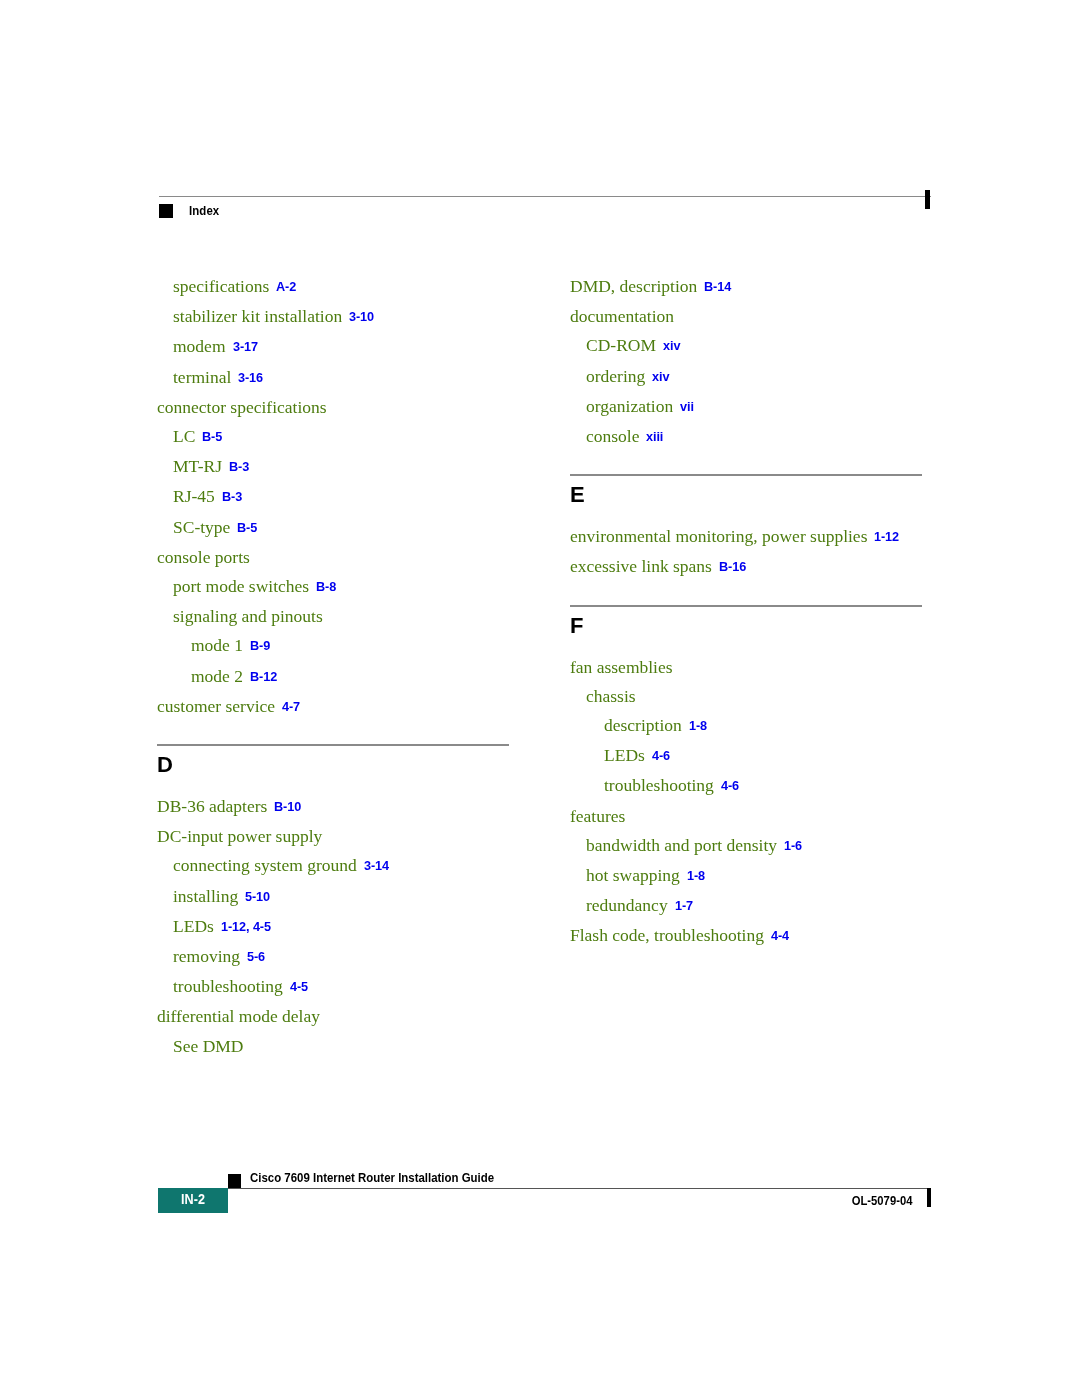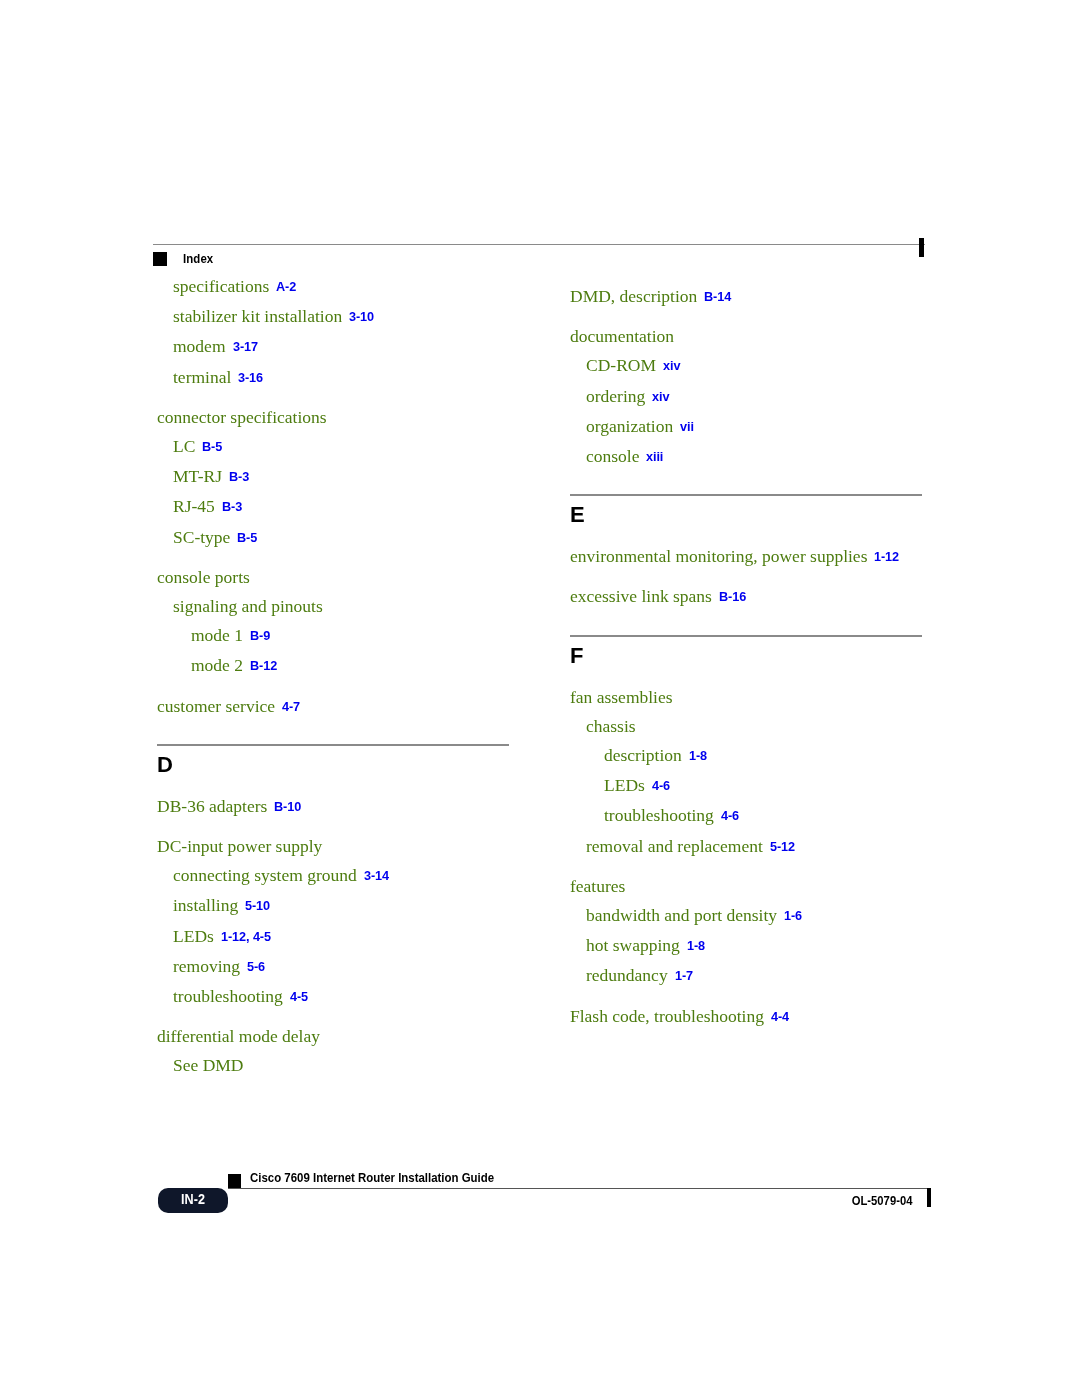--- a/index.html
+++ b/index.html
@@ -20,25 +20,24 @@
     position: absolute;
     left: 0; top: 0;
     width: 1080px;
     height: 1397px;
     overflow: hidden;
   }
 
   
   .header {
     position: absolute;
-    left: 153px;
+    left: 159px;
     top: 196px;
     width: 772px;
     height: 30px;
-    margin-top: 48px;
   }
   .header-rule {
     position: absolute;
     left: 0;
     top: 0;
     width: 772px;
     height: 1px;
     background: #8a8a8a;
   }
   .header-endcap {
@@ -81,21 +80,21 @@
   .col-right { left: 570px; }
 
   
   .entry {
     font-family: "Liberation Serif", serif;
     font-size: 17.5px;
     line-height: 29.2px;
     color: #1a1a1a;
     white-space: nowrap;
   }
-  .lvl0 { padding-left: 0px; margin-top: 10px; }
+  .lvl0 { padding-left: 0px; }
   .lvl1 { padding-left: 16px; }
   .lvl2 { padding-left: 34px; }
 
   .term { color: #4d7c0f; }
 
   .ref {
     font-family: "Liberation Sans", sans-serif;
     font-weight: bold;
     font-size: 13.5px;
     color: #0000ee;
@@ -158,22 +157,21 @@
     width: 13px;
     height: 14px;
     background: #000000;
   }
   .footer-pagebox {
     position: absolute;
     left: 1px;
     top: 28px;
     width: 70px;
     height: 25px;
-    background: #0f172a;
-    border-radius: 10px;
+    background: #0f766e;
   }
   .footer-pagenum {
     position: absolute;
     left: 0;
     top: 3px;
     width: 70px;
     text-align: center;
     font-family: "Liberation Sans", sans-serif;
     font-weight: bold;
     font-size: 14px;
@@ -222,20 +220,21 @@
       <div class="entry lvl1"><span class="term">specifications</span><span class="ref">A-2</span></div>
       <div class="entry lvl1"><span class="term">stabilizer kit installation</span><span class="ref">3-10</span></div>
       <div class="entry lvl1"><span class="term">modem</span><span class="ref">3-17</span></div>
       <div class="entry lvl1"><span class="term">terminal</span><span class="ref">3-16</span></div>
       <div class="entry lvl0"><span class="term">connector specifications</span></div>
       <div class="entry lvl1"><span class="term">LC</span><span class="ref">B-5</span></div>
       <div class="entry lvl1"><span class="term">MT-RJ</span><span class="ref">B-3</span></div>
       <div class="entry lvl1"><span class="term">RJ-45</span><span class="ref">B-3</span></div>
       <div class="entry lvl1"><span class="term">SC-type</span><span class="ref">B-5</span></div>
       <div class="entry lvl0"><span class="term">console ports</span></div>
+      <div class="entry lvl1"><span class="term">port mode switches</span><span class="ref">B-8</span></div>
       <div class="entry lvl1"><span class="term">signaling and pinouts</span></div>
       <div class="entry lvl2"><span class="term">mode 1</span><span class="ref">B-9</span></div>
       <div class="entry lvl2"><span class="term">mode 2</span><span class="ref">B-12</span></div>
       <div class="entry lvl0"><span class="term">customer service</span><span class="ref">4-7</span></div>
       <div class="group">
         <div class="group-rule"></div>
         <div class="group-letter">D</div>
       </div>
       <div class="entry lvl0"><span class="term">DB-36 adapters</span><span class="ref">B-10</span></div>
       <div class="entry lvl0"><span class="term">DC-input power supply</span></div>
@@ -263,21 +262,20 @@
       <div class="entry lvl0"><span class="term">excessive link spans</span><span class="ref">B-16</span></div>
       <div class="group">
         <div class="group-rule"></div>
         <div class="group-letter">F</div>
       </div>
       <div class="entry lvl0"><span class="term">fan assemblies</span></div>
       <div class="entry lvl1"><span class="term">chassis</span></div>
       <div class="entry lvl2"><span class="term">description</span><span class="ref">1-8</span></div>
       <div class="entry lvl2"><span class="term">LEDs</span><span class="ref">4-6</span></div>
       <div class="entry lvl2"><span class="term">troubleshooting</span><span class="ref">4-6</span></div>
-      <div class="entry lvl1"><span class="term">removal and replacement</span><span class="ref">5-12</span></div>
       <div class="entry lvl0"><span class="term">features</span></div>
       <div class="entry lvl1"><span class="term">bandwidth and port density</span><span class="ref">1-6</span></div>
       <div class="entry lvl1"><span class="term">hot swapping</span><span class="ref">1-8</span></div>
       <div class="entry lvl1"><span class="term">redundancy</span><span class="ref">1-7</span></div>
       <div class="entry lvl0"><span class="term">Flash code, troubleshooting</span><span class="ref">4-4</span></div>
     </div>
 
   <div class="footer">
     <div class="footer-rule"></div>
     <div class="footer-endcap"></div>

